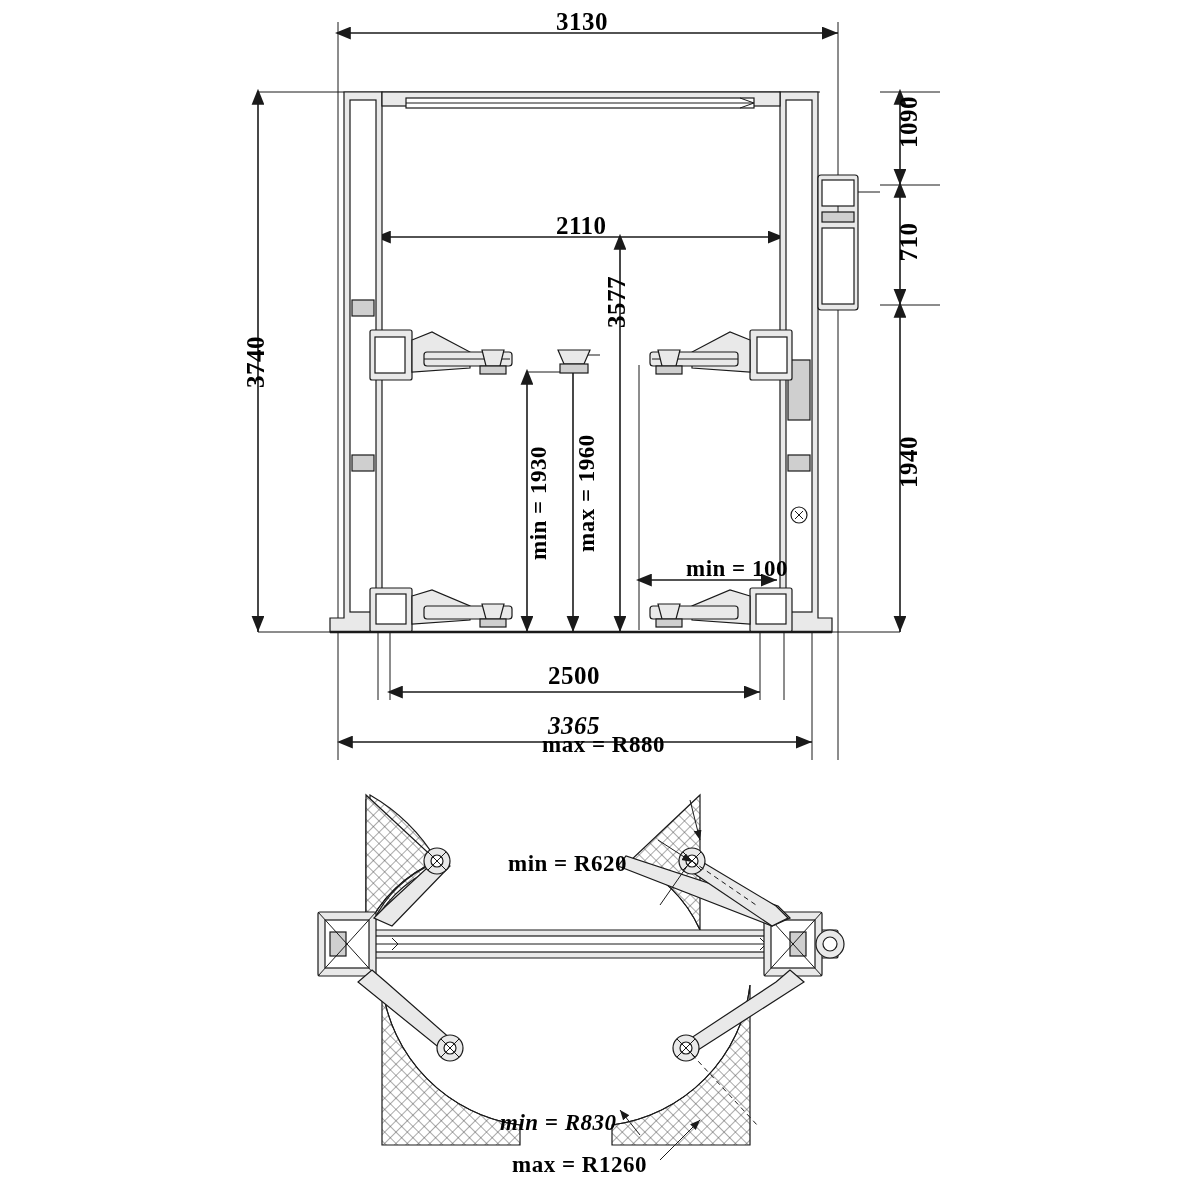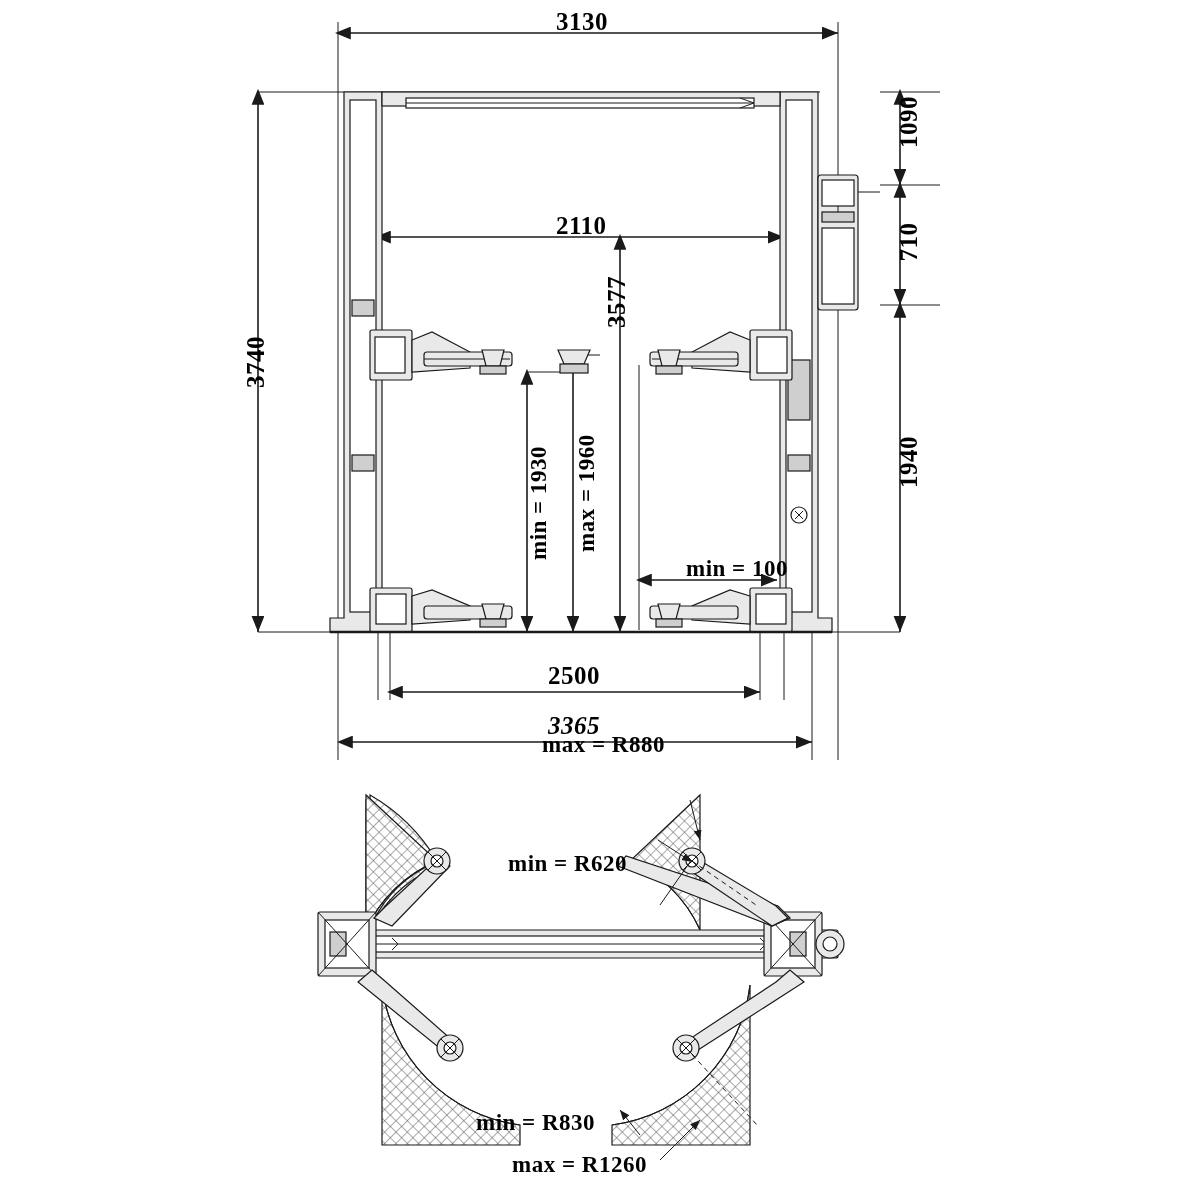--- a/index.html
+++ b/index.html
@@ -266,14 +266,14 @@
 <div class="dim m vert" style="left:449px;top:490px;width:180px;text-align:center;">min = 1930</div>
 <div class="dim m vert" style="left:497px;top:480px;width:180px;text-align:center;">max = 1960</div>
 
 <div class="dim m" style="left:648px;top:556px;margin-left:38px;">min = 100</div>
 
 <div class="dim h" style="left:548px;top:662px;text-align:center;">2500</div>
 <div class="dim h" style="left:548px;top:712px;font-style:italic;">3365</div>
 
 <div class="dim m" style="left:542px;top:732px;">max = R880</div>
 <div class="dim m" style="left:508px;top:851px;">min = R620</div>
-<div class="dim m" style="left:476px;top:1110px;">min = R830</div>
+<div class="dim m" style="left:500px;top:1110px;font-style:italic;">min = R830</div>
 <div class="dim m" style="left:512px;top:1152px;">max = R1260</div>
 
 </body></html>

